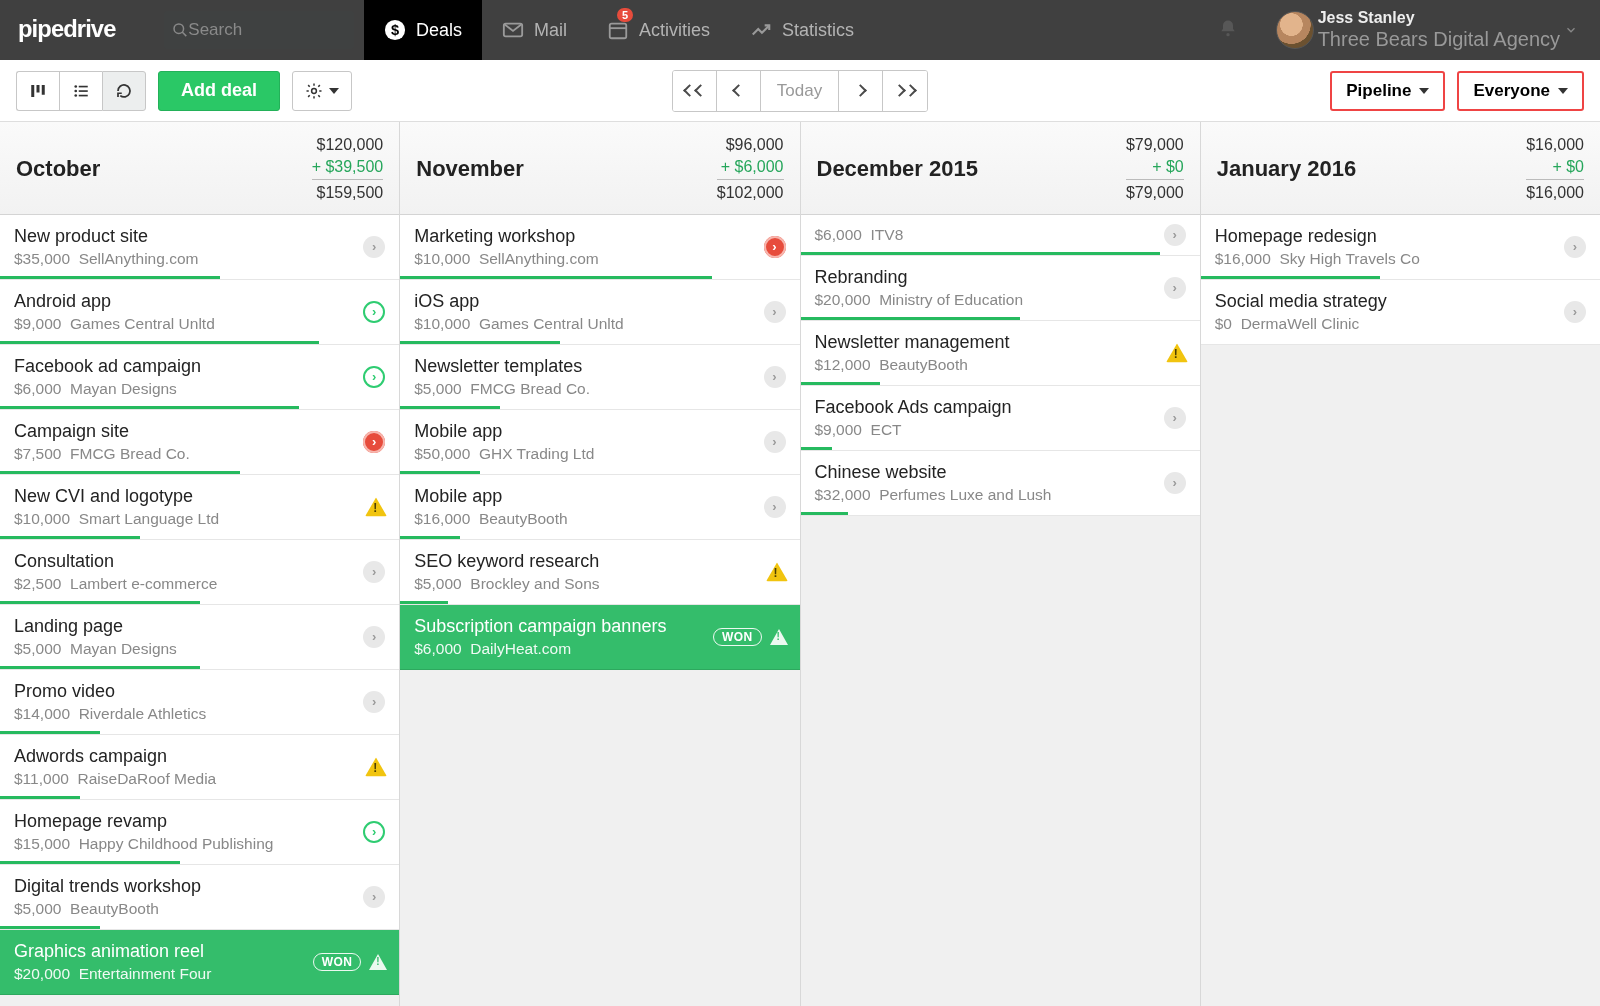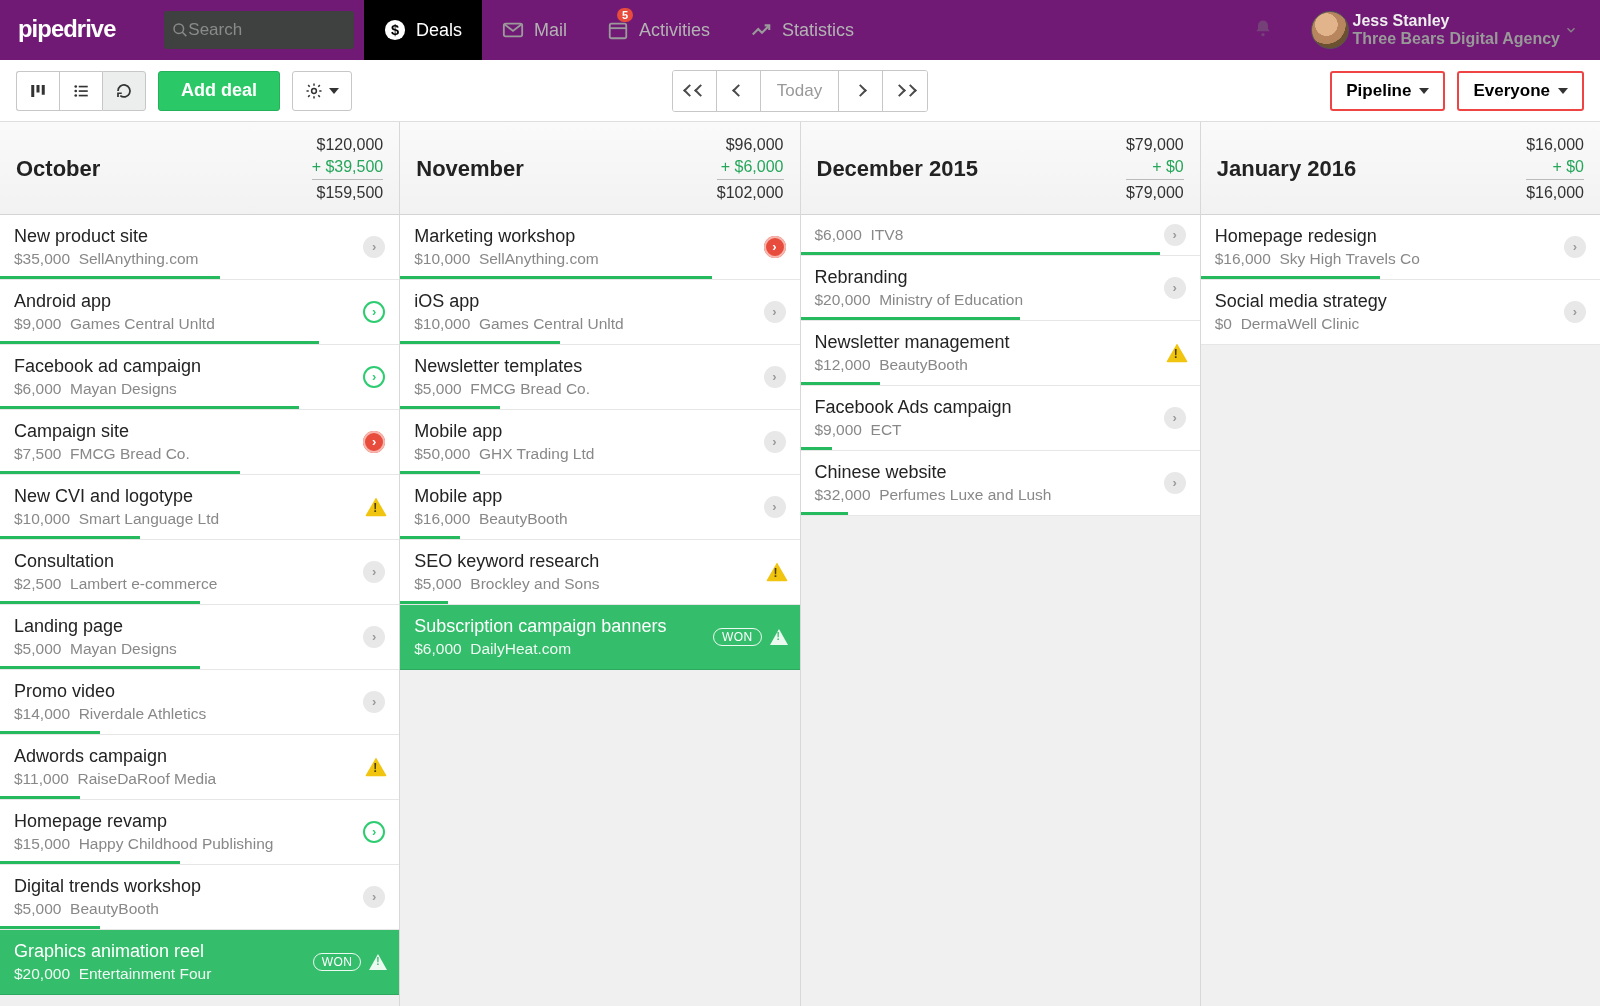--- a/index.html
+++ b/index.html
@@ -1,34 +1,34 @@
 <!DOCTYPE html>
 <html><head>
 <meta charset="utf-8">
 <style>
   * { box-sizing: border-box; margin: 0; padding: 0; }
   body { font-family: -apple-system, BlinkMacSystemFont, "Segoe UI", Helvetica, Arial, sans-serif; background: #f7f7f7; color: #333; width: 1600px; height: 1006px; overflow: hidden; font-size: 16px; }
 
   
-  .topnav { height: 60px; background: #701a75; display: flex; align-items: center; color: #b3b3b3; }
+  .topnav { height: 60px; background: #404040; display: flex; align-items: center; color: #b3b3b3; }
   .logo { padding: 0 18px; display: flex; align-items: center; }
   .logo svg { height: 26px; }
   .search-box { background: #3f4141; border-radius: 3px; width: 190px; height: 38px; display: flex; align-items: center; padding: 0 8px; margin-right: 10px; }
   .search-box input { background: transparent; border: none; color: #ccc; font-size: 17px; width: 100%; outline: none; }
   .search-box input::placeholder { color: #8a8a8a; }
   .nav-item { height: 60px; display: flex; align-items: center; padding: 0 20px; gap: 10px; cursor: pointer; font-size: 18px; position: relative; }
   .nav-item.active { background: #000; color: #fff; }
   .nav-item .ico { width: 22px; height: 22px; display: inline-flex; align-items: center; justify-content: center; }
   .nav-badge { position: absolute; top: 8px; left: 30px; background: #e74c3c; color: #fff; font-size: 11px; border-radius: 8px; padding: 1px 5px; font-weight: 600; }
   .nav-spacer { flex: 1; }
   .user-block { display: flex; align-items: center; gap: 4px; padding: 0 22px; cursor: pointer; }
   .avatar { width: 38px; height: 38px; border-radius: 50%; background: radial-gradient(circle at 40% 35%, #e2b48c 0 35%, #b7865f 36% 60%, #6b5130 61% 100%); border: 1px solid #555; }
   .user-text { line-height: 1.15; }
   .user-name { font-weight: 600; color: #eee; font-size: 16px; }
-  .user-sub { color: #999; font-size: 16px; font-weight: bold; }
+  .user-sub { color: #999; font-size: 20px; }
   .bell-ico { padding: 0 16px; opacity: 0.4; }
 
   
   .toolbar { height: 62px; background: #fff; border-bottom: 1px solid #dedede; display: flex; align-items: center; padding: 0 16px; gap: 12px; }
   .btn-group { display: flex; }
   .btn-group .tb-btn { border-radius: 0; border-right-width: 0; }
   .btn-group .tb-btn:first-child { border-top-left-radius: 3px; border-bottom-left-radius: 3px; }
   .btn-group .tb-btn:last-child { border-top-right-radius: 3px; border-bottom-right-radius: 3px; border-right-width: 1px; }
   .tb-btn { height: 40px; min-width: 40px; border: 1px solid #c7c7c7; background: #fff; display: inline-flex; align-items: center; justify-content: center; cursor: pointer; padding: 0 12px; font-size: 16px; color: #333; }
   .tb-btn.active-seg { background: #eceeee; }
@@ -65,21 +65,21 @@
   .card-org { color: #888; }
   .card.won .card-org { color: rgba(255,255,255,0.92); }
   .card-progress { position: absolute; left: 0; bottom: 0; height: 3px; background: #26ba5f; }
   .status-ico { position: absolute; right: 14px; top: 50%; transform: translateY(-50%); width: 22px; height: 22px; border-radius: 50%; display: flex; align-items: center; justify-content: center; }
   .status-neutral { background: #e8e8e8; color: #9a9a9a; }
   .status-red { background: #e74c3c; color: #fff; box-shadow: 0 0 0 2px #f7b6ae inset; }
   .status-green { border: 2.5px solid #2ecc71; color: #2ecc71; background: #fff; }
   .status-warn { width: 0; height: 0; border-left: 11px solid transparent; border-right: 11px solid transparent; border-bottom: 19px solid #f1c40f; border-radius: 2px; position: absolute; right: 12px; top: 50%; transform: translateY(-50%); }
   .status-warn::after { content: "!"; position: absolute; left: -3px; top: 3px; color: #4b3e00; font-size: 12px; font-weight: 700; }
   .won-right { position: absolute; right: 12px; top: 50%; transform: translateY(-50%); display: flex; align-items: center; gap: 8px; }
-  .won-pill { border: 1.5px solid rgba(255,255,255,0.9); color: #fff; font-size: 12px; font-weight: 400; border-radius: 10px; padding: 1px 8px; letter-spacing: 0.4px; }
+  .won-pill { border: 1.5px solid rgba(255,255,255,0.9); color: #fff; font-size: 12px; font-weight: 700; border-radius: 10px; padding: 1px 8px; letter-spacing: 0.4px; }
   .won-tri { width: 0; height: 0; border-left: 9px solid transparent; border-right: 9px solid transparent; border-bottom: 16px solid rgba(255,255,255,0.9); position: relative; }
   .won-tri::after { content: "!"; position: absolute; left: -2px; top: 2px; color: #34bd6b; font-size: 10px; font-weight: 700; }
 
   
   .chev { width: 9px; height: 9px; border-right: 2.4px solid #4a4a4a; border-bottom: 2.4px solid #4a4a4a; display: inline-block; }
   .chev.r { transform: rotate(-45deg); }
   .chev.l { transform: rotate(135deg); }
   .dbl { display: inline-flex; gap: 2px; }
   .arrow-ico { font-weight: 700; font-size: 13px; }
 </style>

